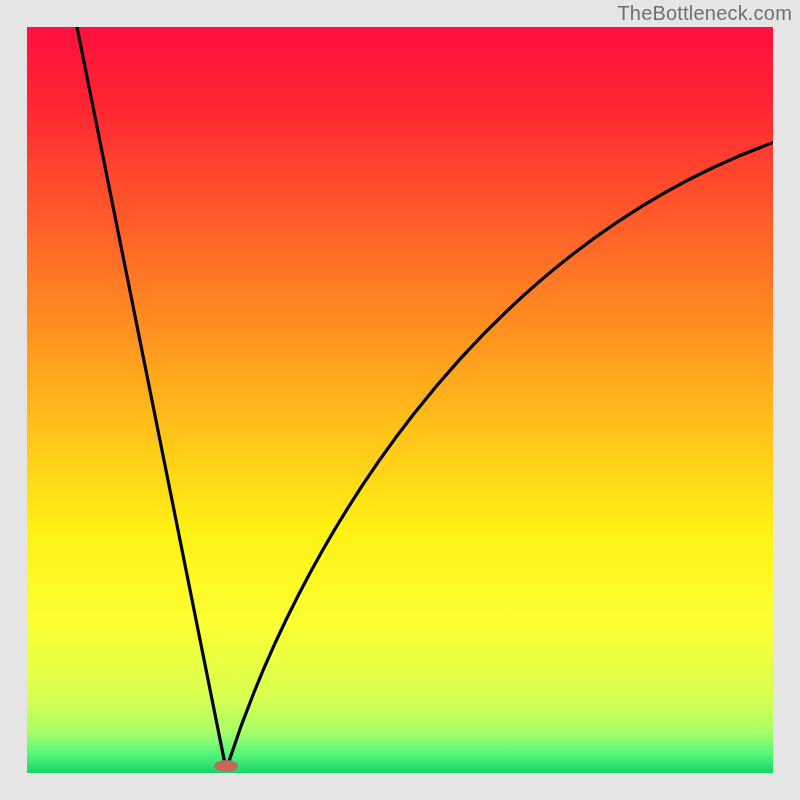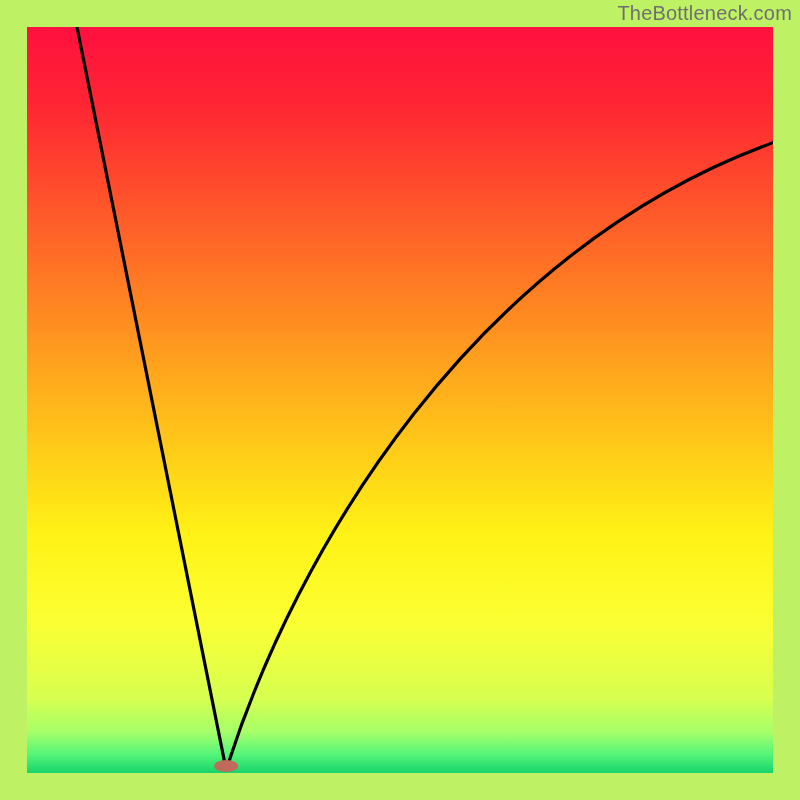--- a/index.html
+++ b/index.html
@@ -8,21 +8,21 @@
     width: 800px;
     height: 800px;
     background: #000;
     overflow: hidden;
     font-family: Arial, Helvetica, sans-serif;
   }
   .frame {
     position: relative;
     width: 800px;
     height: 800px;
-    background: #bef264;
+    background: #e5e5e5;
   }
   .watermark {
     position: absolute;
     top: 2px;
     right: 8px;
     color: #6f6f6f;
     font-size: 20px;
     letter-spacing: 0.2px;
     z-index: 50;
   }

